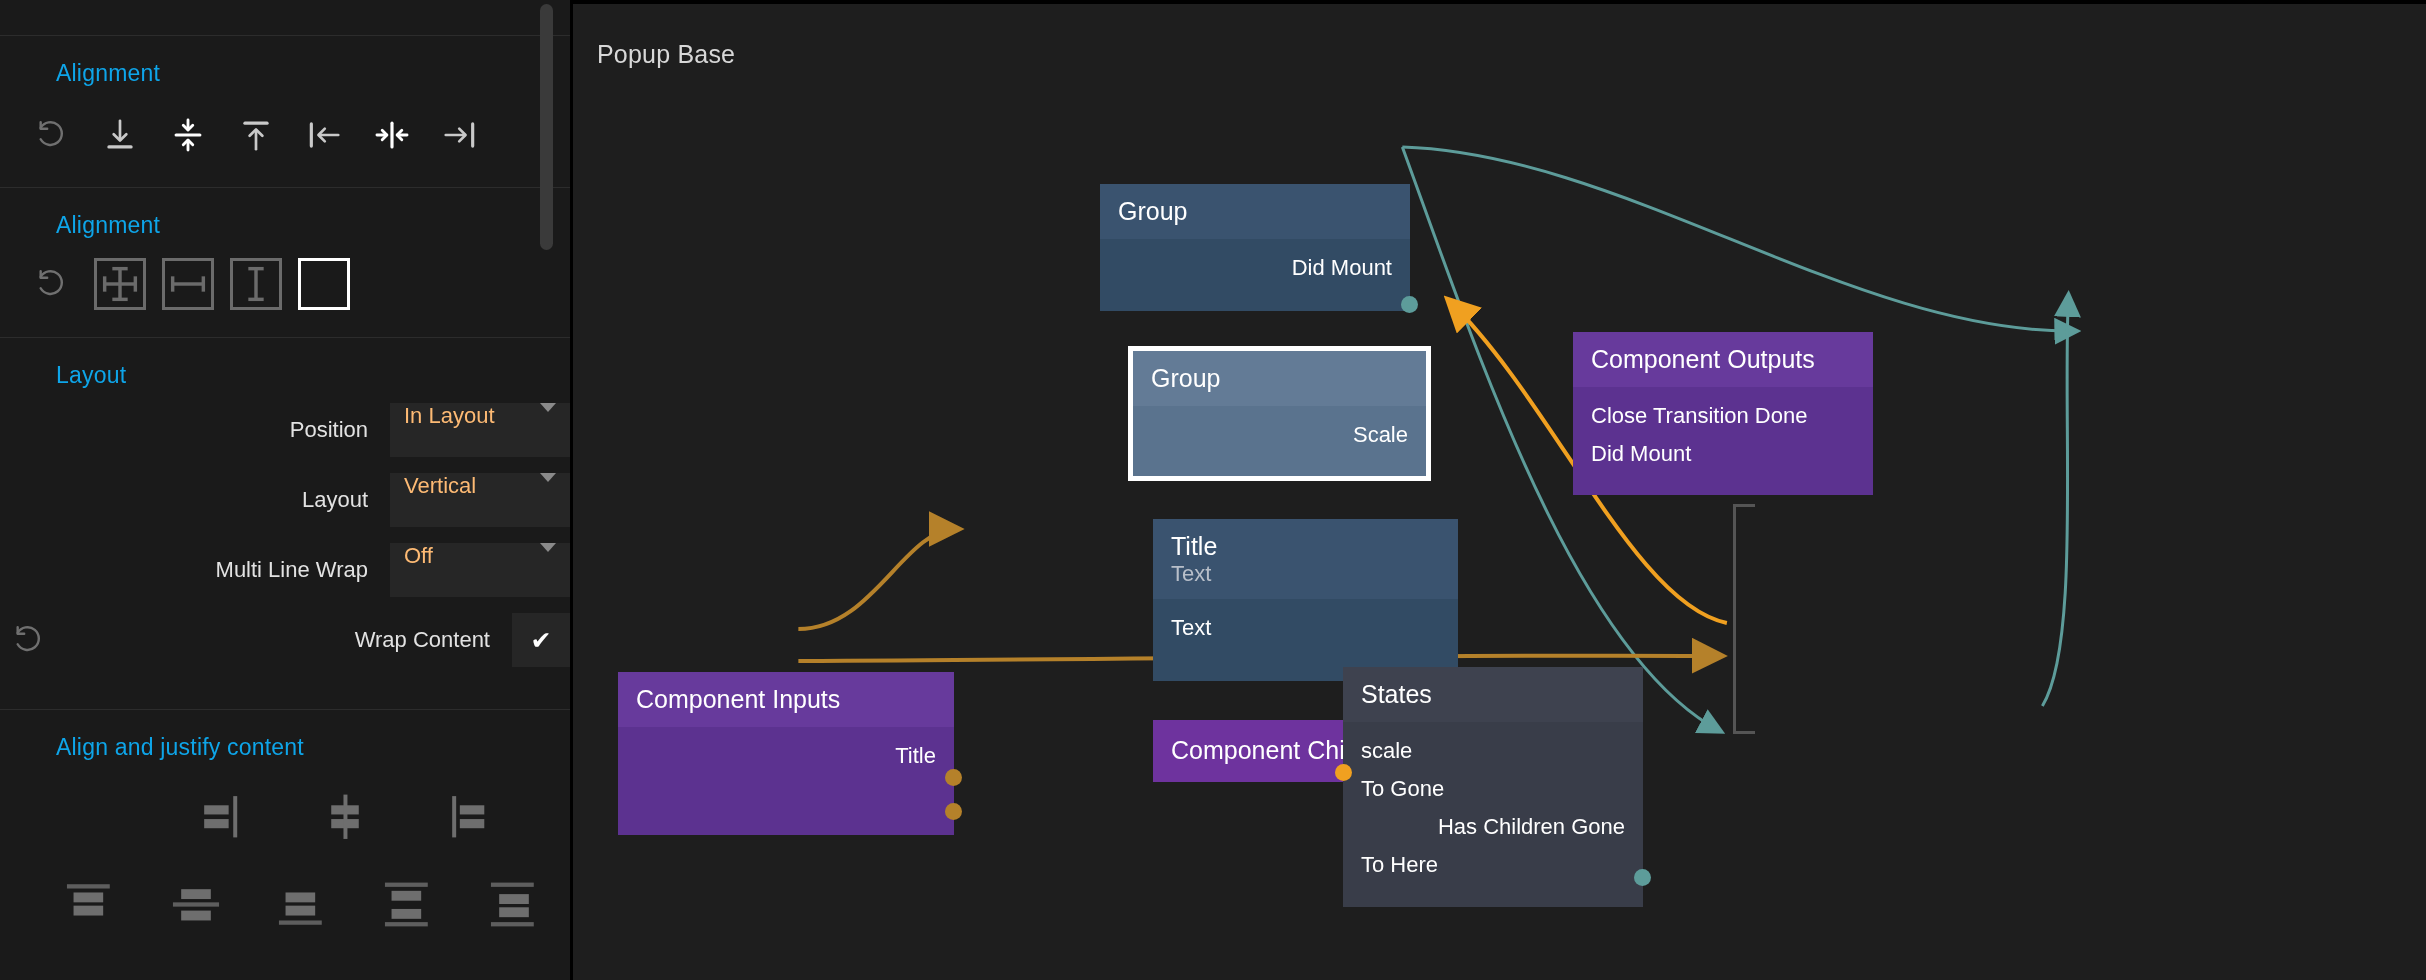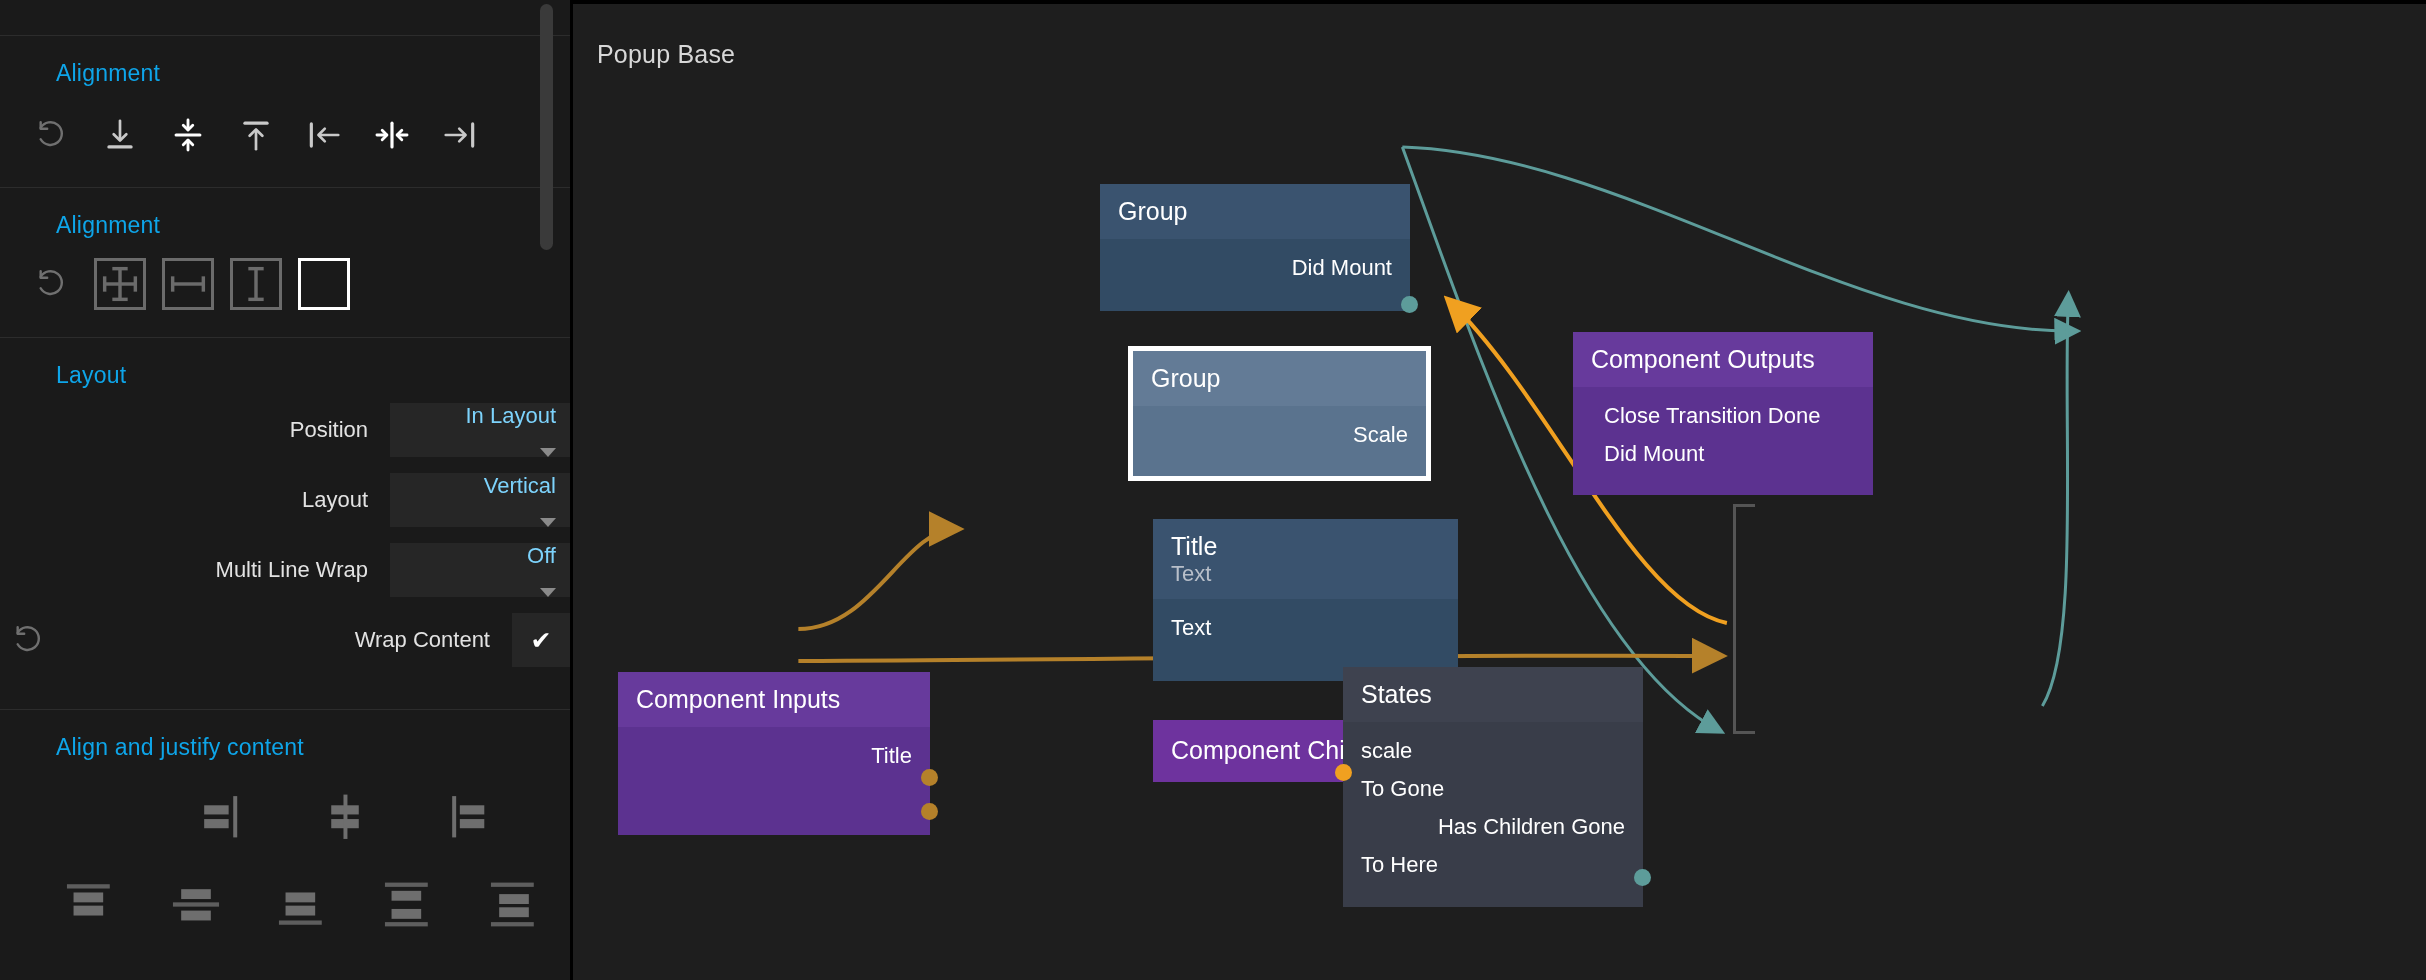--- a/index.html
+++ b/index.html
@@ -53,22 +53,22 @@
     display:flex; align-items:center;
     height:54px; margin-bottom:16px;
   }
   .frow .reset{ width:58px; display:flex; align-items:center; justify-content:center; }
   .frow .lbl{
     flex:1; text-align:right; padding-right:22px;
     font-size:22px; color:#e2e2e2;
   }
   .select{
     width:180px; height:54px; background:#262626;
-    display:flex; align-items:flex-end; padding:0 14px;
-    color:#7dd3fc; font-size:22px; position:relative;flex-direction:column;
+    display:flex; align-items:flex-start; padding:0 14px;
+    color:#fdba74; font-size:22px; position:relative;
   }
   .select .val{ flex:1; }
   .caret{
     width:0;height:0;border-left:8px solid transparent;border-right:8px solid transparent;
     border-top:9px solid #8a8a8a;
   }
   .check-box{
     width:58px; height:54px; background:#262626;
     display:flex; align-items:center; justify-content:center;
     color:#ffffff; font-size:25px; line-height:1;
@@ -455,21 +455,21 @@
       </div>
       <div class="node-body" style="height:82px;">
         <div class="port in">Text</div>
       </div>
     </div>
 
     <div class="node n-purple-solid" style="left:580px; top:716px; width:305px; height:62px;">
       <div style="font-size:25px;color:#fff;padding:16px 18px;">Component Children</div>
     </div>
 
-    <div class="node n-purple" style="left:45px; top:668px; width:312px;">
+    <div class="node n-purple" style="left:45px; top:668px; width:336px;">
       <div class="node-head">Component Inputs</div>
       <div class="node-body" style="height:108px;">
         <div class="port out">Title</div>
       </div>
       <div class="port-dot" style="right:-8px; top:97px; background:#b5812a;"></div>
       <div class="port-dot" style="right:-8px; top:131px; background:#b5812a;"></div>
     </div>
 
     <div class="node n-gray" style="left:770px; top:663px; width:300px;">
       <div class="node-head">States</div>
@@ -478,20 +478,20 @@
         <div class="port in">To Gone</div>
         <div class="port indent">Has Children Gone</div>
         <div class="port in">To Here</div>
       </div>
       <div class="port-dot" style="left:-8px; top:97px; background:#f0a020;"></div>
       <div class="port-dot" style="right:-8px; top:202px; background:#5d9c9a;"></div>
     </div>
 
     <div class="node n-purple" style="left:1000px; top:328px; width:300px;">
       <div class="node-head">Component Outputs</div>
-      <div class="node-body" style="height:108px;padding-left:13px;">
+      <div class="node-body" style="height:108px;">
         <div class="port in">Close Transition Done</div>
         <div class="port in">Did Mount</div>
       </div>
     </div>
 
   </div>
 </div>
 
 </body></html>

